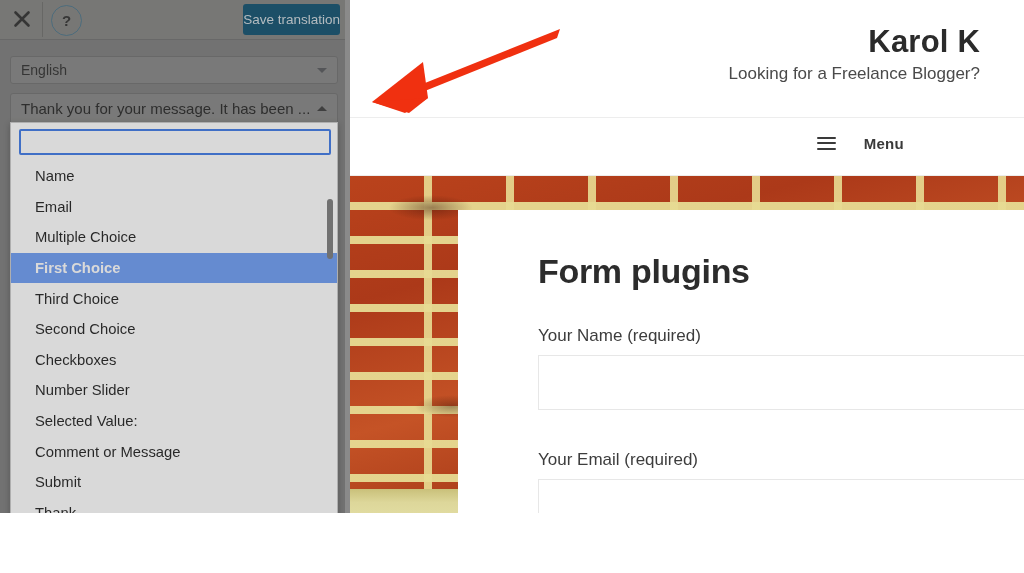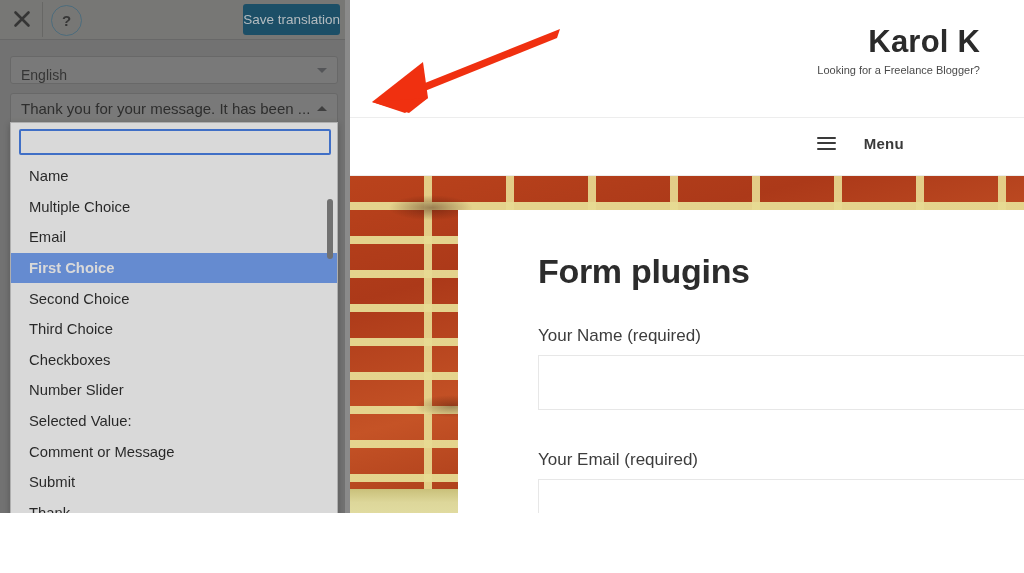--- a/index.html
+++ b/index.html
@@ -20,21 +20,21 @@
     position:absolute;left:0;top:0;width:674px;height:117px;
     border-bottom:1px solid #ededed;background:#fff;
   }
   .site-title{
     position:absolute;right:44px;top:24px;
     font-size:31px;font-weight:700;color:#2b2b2b;letter-spacing:.2px;
     white-space:nowrap;
   }
   .site-tagline{
     position:absolute;right:44px;top:64px;
-    font-size:11px;color:#4a4a4a;white-space:nowrap;
+    font-size:17px;color:#4a4a4a;white-space:nowrap;
   }
   .site-navbar{
     position:absolute;left:0;top:118px;width:674px;height:57px;
     background:#fff;border-bottom:1px solid #ededed;
   }
   .menu-wrap{
     position:absolute;right:120px;top:17px;display:flex;align-items:center;gap:28px;text-align:right;
   }
   .hamburger{display:inline-block;width:19px;height:14px;position:relative;}
   .hamburger i{
@@ -134,21 +134,21 @@
     position:absolute;right:10px;top:4px;height:31px;padding:0 0;
     background:#0e4f6e;color:#cfd9de;border:0;border-radius:3px;
     font-family:"Liberation Sans", sans-serif;font-size:13.5px;
     display:flex;align-items:center;cursor:pointer;white-space:nowrap;
   }
 
   .lang-select{
     position:absolute;left:10px;top:56px;width:328px;height:28px;
     box-sizing:border-box;
     background:#858584;border:1px solid #6f6f6f;border-radius:3px;
-    display:flex;align-items:flex-end;padding:0 10px;cursor:pointer;
+    display:flex;align-items:center;padding:0 10px;cursor:pointer;
   }
   .lang-select .lbl{font-size:14px;color:#2e2e2e;}
   .caret-down{
     position:absolute;right:10px;top:11px;width:0;height:0;
     border-left:5px solid transparent;border-right:5px solid transparent;
     border-top:5px solid #55565a;
   }
 
   .string-select{
     position:absolute;left:10px;top:93px;width:328px;height:30px;
@@ -173,21 +173,21 @@
   .dd-search{
     position:absolute;left:8px;top:6px;width:312px;height:26px;box-sizing:border-box;
     border:2px solid #3b78e7;border-radius:2px;background:#fff;
     font-family:"Liberation Sans", sans-serif;font-size:14px;color:#222;
     padding:0 5px;outline:none;
   }
   .dd-list{
     position:absolute;left:0;top:38px;right:0;bottom:0;overflow:hidden;
   }
   .dd-item{
-    height:30.6px;display:flex;align-items:center;padding-left:18px;
+    height:30.6px;display:flex;align-items:center;padding-left:24px;
     font-size:14.8px;color:#1c1c1c;cursor:pointer;white-space:nowrap;
   }
   .dd-item.selected{background:#6b9bf4;color:#ffffff;}
   .dd-scrollbar{
     position:absolute;right:4px;top:76px;width:6px;height:60px;
     background:#7a7a7a;border-radius:3px;cursor:pointer;
   }
 
   
   .panel-dim{
@@ -271,25 +271,25 @@
 
     <div class="string-select">
       <span class="lbl">Thank you for your message. It has been ...</span>
       <span class="caret-up"></span>
     </div>
 
     <div class="dropdown">
       <input class="dd-search" type="text" placeholder="" style="">
       <div class="dd-list" id="dd-list">
           <div class="dd-item">Name</div>
+          <div class="dd-item">Email</div>
           <div class="dd-item">Multiple Choice</div>
-          <div class="dd-item">Email</div>
           <div class="dd-item selected" style="background: rgb(107, 155, 244); font-weight: bold;">First Choice</div>
+          <div class="dd-item">Third Choice</div>
           <div class="dd-item">Second Choice</div>
-          <div class="dd-item">Third Choice</div>
           <div class="dd-item">Checkboxes</div>
           <div class="dd-item">Number Slider</div>
           <div class="dd-item">Selected Value:</div>
           <div class="dd-item">Comment or Message</div>
           <div class="dd-item">Submit</div>
           <div class="dd-item">Thank</div>
           <div class="dd-item">Formidable</div>
         </div>
       <div class="dd-scrollbar" style="background: rgb(122, 122, 122);"></div>
     </div>

